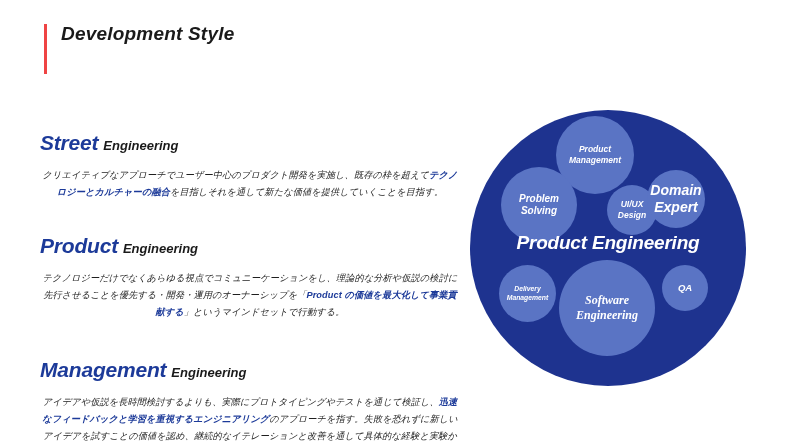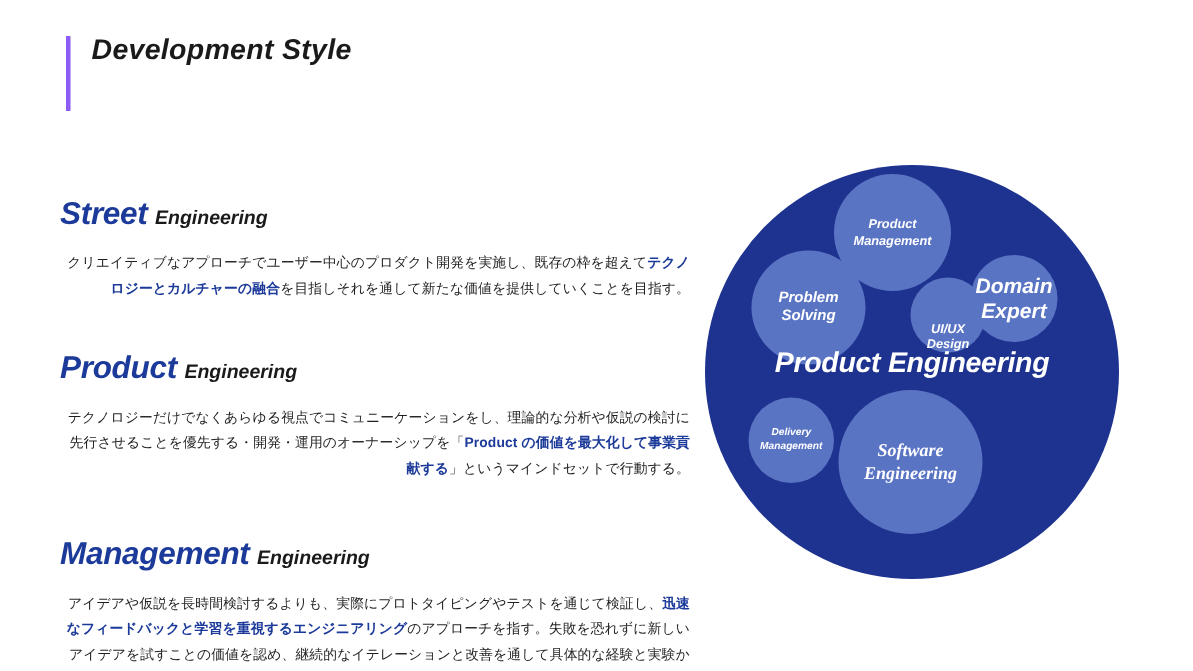--- a/index.html
+++ b/index.html
@@ -21,21 +21,21 @@
     width: 795px;
     height: 447px;
   }
 
   
   .header {
     position: absolute;
     left: 44px;
     top: 24px;
     padding-left: 14px;
-    border-left: 3px solid #8b5cf6;
+    border-left: 3px solid #ef4444;
     height: 50px;
     box-sizing: border-box;
   }
   .header-title {
     font-size: 19px;
     font-weight: bold;
     font-style: italic;
     letter-spacing: 0.2px;
     color: #1a1a1a;
     line-height: 1.1;
@@ -79,22 +79,23 @@
     font-weight: bold;
     font-style: italic;
     color: #1a1a1a;
     margin-left: 5px;
     letter-spacing: 0px;
   }
   .section-body {
     font-size: 9.2px;
     line-height: 1.85;
     color: #1f1f1f;
+    font-style: italic;
     letter-spacing: 0.1px;
-    text-align: right;
+    text-align: center;
   }
   .section-body b,
   .hl {
     color: #1c3a99;
     font-weight: bold;
   }
 
   
   #sec-street { margin-bottom: 34px; }
   #sec-product { margin-bottom: 38px; }
@@ -142,21 +143,21 @@
     font-weight: bold;
     font-style: italic;
     letter-spacing: -0.2px;
     white-space: nowrap;
     z-index: 5;
   }
 
   
   #b-product-management { left: 86px;  top: 6px;   width: 78px; height: 78px; font-size: 8.5px; }
   #b-problem-solving    { left: 31px;  top: 57px;  width: 76px; height: 76px; font-size: 10px; }
-  #b-uiux-design        { left: 137px; top: 75px;  width: 50px; height: 50px; font-size: 8.5px; align-items: flex-end; }
+  #b-uiux-design        { left: 137px; top: 75px;  width: 50px; height: 50px; font-size: 8.5px; }
   #b-domain-expert      { left: 177px; top: 60px;  width: 58px; height: 58px; font-size: 14px; }
   #b-delivery-management{ left: 29px;  top: 155px; width: 57px; height: 57px; font-size: 6.8px; }
   #b-software-engineering{ left: 89px; top: 150px; width: 96px; height: 96px; font-size: 12px; font-family: Liberation Serif, serif; }
   #b-qa                 { left: 192px; top: 155px; width: 46px; height: 46px; font-size: 9.5px; }
 </style>
 </head>
 <body>
 
 <div class="page">
 
@@ -209,17 +210,20 @@
     </div>
     <div class="bubble" id="b-domain-expert">
       <span>Domain<br>Expert</span>
     </div>
     <div class="bubble" id="b-delivery-management">
       <span>Delivery<br>Management</span>
     </div>
     <div class="bubble" id="b-software-engineering">
       <span>Software<br>Engineering</span>
     </div>
+    <div class="bubble" id="b-qa">
+      <span>QA</span>
+    </div>
 
     <div class="center-label">Product Engineering</div>
   </div>
 
 </div>
 
 </body></html>

